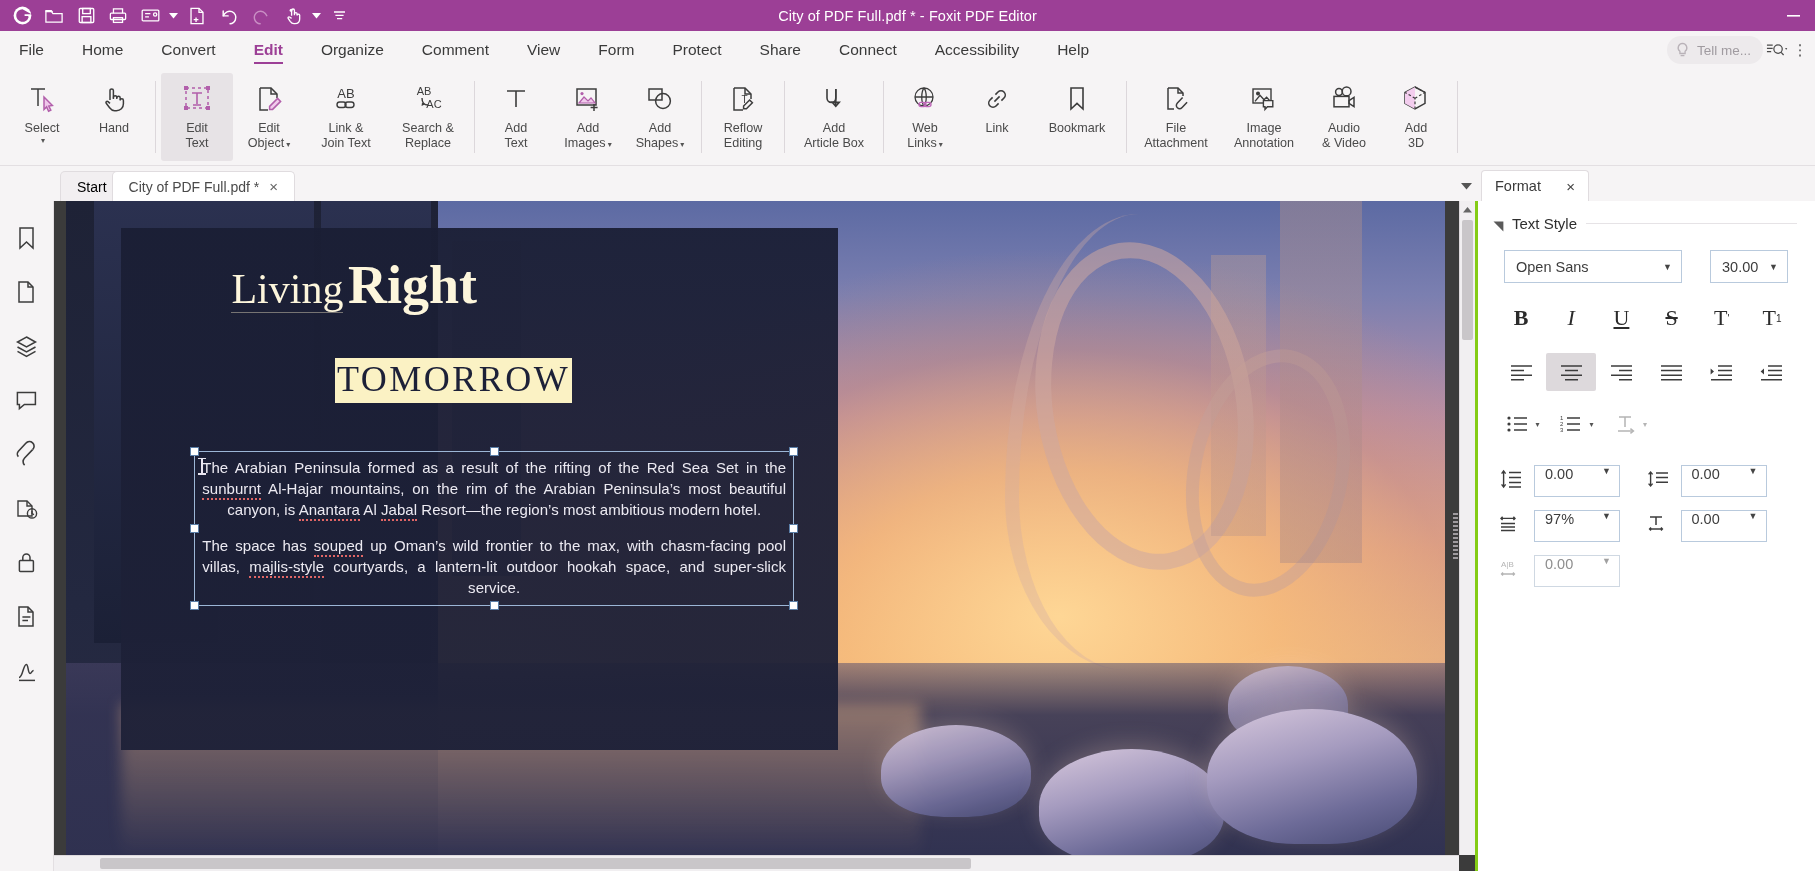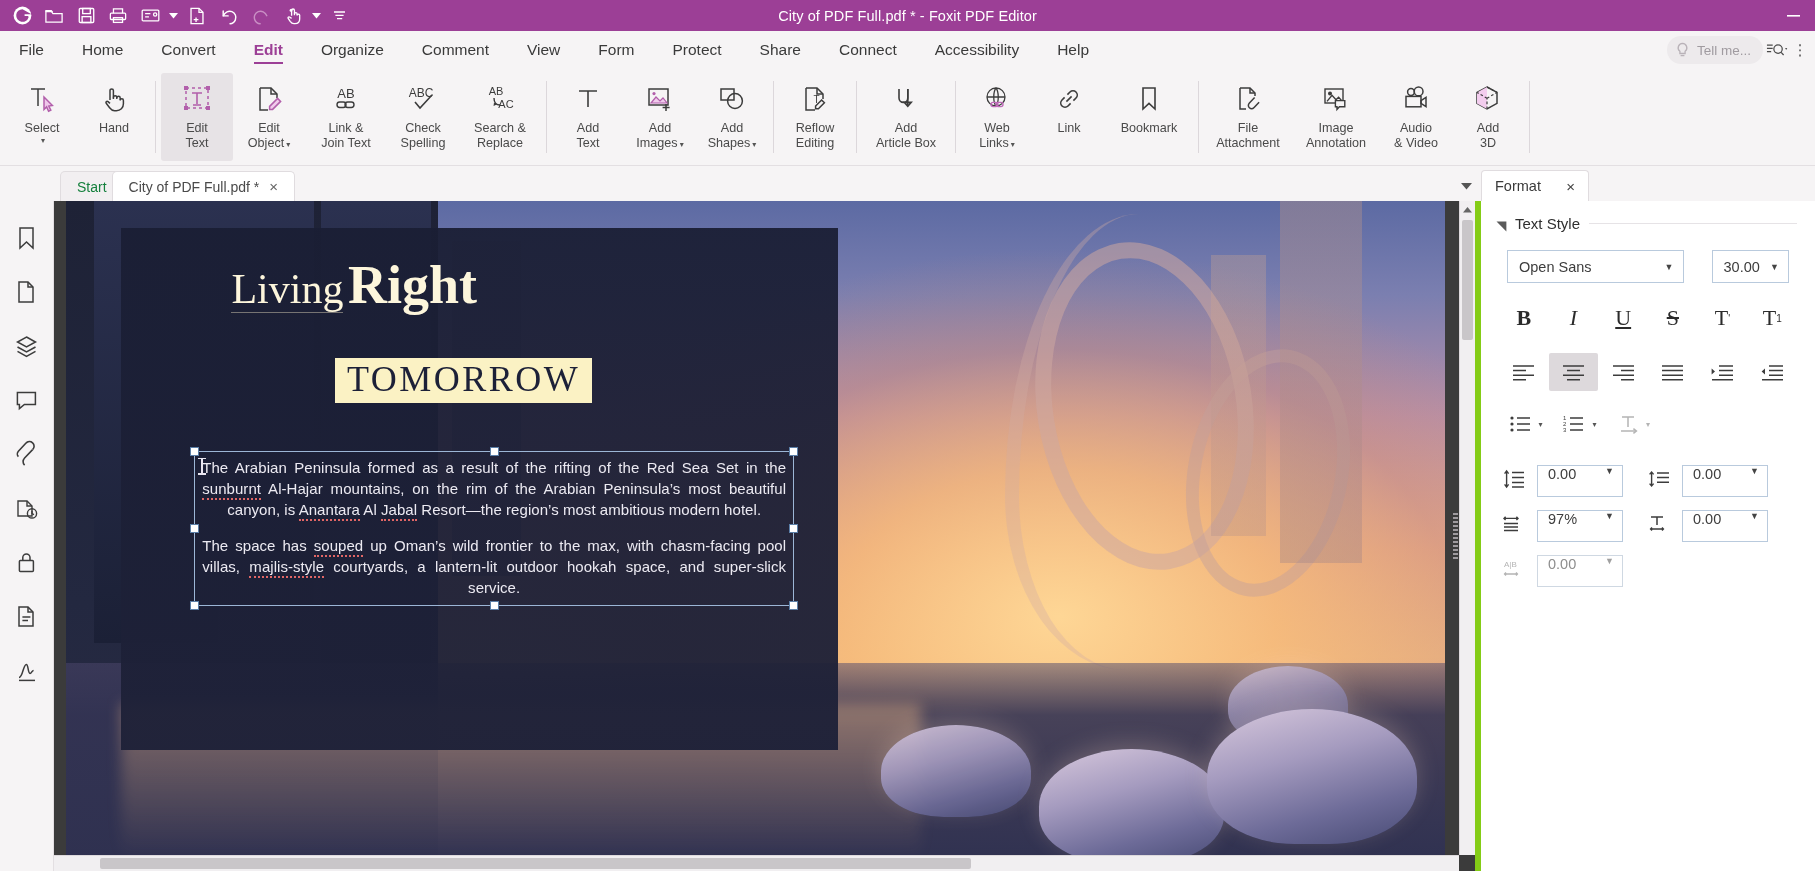--- a/index.html
+++ b/index.html
@@ -86,21 +86,21 @@
     height: 35px; background: #f6f4f5; display: flex; align-items: flex-end;
     position: relative; flex: 0 0 35px;
   }
   .doctab {
     height: 30px; display: flex; align-items: center; gap: 10px;
     padding: 0 16px; font-size: 14px; color: #4a4a4a;
     background: #ffffff; border: 1px solid #e0dcdf; border-bottom: none;
     border-radius: 5px 5px 0 0; margin-left: -12px; position: relative;
   }
   .doctab:first-child { margin-left: 60px; }
-  .doctab.inactive { background: #f2eff1; color: #15803d; z-index: 1; text-align: right; }
+  .doctab.inactive { background: #f2eff1; color: #000000; z-index: 1; text-align: right; }
   .doctab.selected { background: #ffffff; z-index: 3; }
   .doctab .tclose { font-size: 15px; color: #666; line-height: 1; }
   .dropdown-arrow {
     position: absolute; right: 338px; bottom: 4px; width: 22px; height: 22px;
     display: flex; align-items: center; justify-content: center; color: #555;
   }
   .fmt-tab {
     position: absolute; right: 0; bottom: 0; width: 340px; height: 35px;
     background: #f6f4f5; display: flex; align-items: flex-end;
   }
@@ -200,21 +200,21 @@
     font-family: "Liberation Serif", serif; font-size: 42px;
     border-bottom: 1px solid rgba(230,220,190,.45);
   }
   .headline .bold {
     font-family: "Liberation Serif", serif; font-weight: bold; font-size: 54px;
   }
   .subhead {
     position: absolute; left: 19.5%; top: 23.5%;
     background: #fbf2c4; color: #1d2138;
     font-family: "Liberation Serif", serif; font-size: 36px; letter-spacing: 2.5px;
-    padding: 3px 12px 6px; line-height: 1;
+    padding: 3px 2px 6px; line-height: 1;
   }
 
   
   .textbox {
     position: absolute; left: 9.3%; top: 37.3%; width: 43.5%;
     border: 1px solid #9cb6d6;
   }
   .tb-inner { padding: 5px 7px 7px; }
   .tb-p {
     color: #eceaf2; font-size: 15px; line-height: 21px; text-align: center;
@@ -262,21 +262,21 @@
   }
   .grip {
     position: absolute; right: 17px; top: 50%; transform: translateY(-50%);
     width: 5px; height: 46px;
     background: repeating-linear-gradient(180deg, #9e9a9e 0 2px, transparent 2px 4px);
   }
 
   
   .fmtpanel {
     width: 340px; flex: 0 0 340px; background: #ffffff;
-    border-left: 6px solid #84cc16; padding: 14px 0 0 0; overflow: hidden;
+    border-left: 3px solid #84cc16; padding: 14px 0 0 0; overflow: hidden;
   }
   .section-hd {
     display: flex; align-items: center; gap: 9px; padding: 0 18px; margin-bottom: 18px;
   }
   .tri { width: 0; height: 0; border-left: 7px solid #5a5a5a; border-bottom: 7px solid transparent;
          border-top: 7px solid transparent; transform: rotate(-45deg) translate(1px,1px); }
   .section-hd .lbl { font-size: 15px; color: #2f2f2f; white-space: nowrap; }
   .hr { flex: 1; height: 1px; background: #e6e3e6; }
   .row { display: flex; align-items: center; padding: 0 26px; gap: 12px; }
   .combo {
@@ -550,32 +550,20 @@
               <rect x="16" y="18" width="9" height="5.5" rx="2.7"></rect>
             </g>
           </svg>
       </div>
       <div class="rb-lbl">
         <span>Link &amp;</span><br>
         <span>Join Text</span>
       </div>
     </div>
 
-    <div class="rb-item">
-      <div class="rb-ico">
-        <svg width="34" height="30" viewBox="0 0 34 30">
-            <text x="15" y="13" font-family="Liberation Sans" font-size="12" fill="#3c3c3c" text-anchor="middle">ABC</text>
-            <path d="M9 18l5 6 12-13" fill="none" stroke="#3c3c3c" stroke-width="1.6"></path>
-          </svg>
-      </div>
-      <div class="rb-lbl">
-        <span>Check</span><br>
-        <span>Spelling</span>
-      </div>
-    </div>
 
     <div class="rb-item w2">
       <div class="rb-ico">
         <svg width="34" height="30" viewBox="0 0 34 30">
             <text x="13" y="11" font-family="Liberation Sans" font-size="11" fill="#3c3c3c" text-anchor="middle">AB</text>
             <text x="23" y="24" font-family="Liberation Sans" font-size="11" fill="#3c3c3c" text-anchor="middle">AC</text>
             <path d="M11 14c0 5 3 7 6 7" fill="none" stroke="#3c3c3c" stroke-width="1.4"></path>
             <path d="M13.6 20.6l-3 1.4.4-3.4z" fill="#3c3c3c"></path>
           </svg>
       </div>

